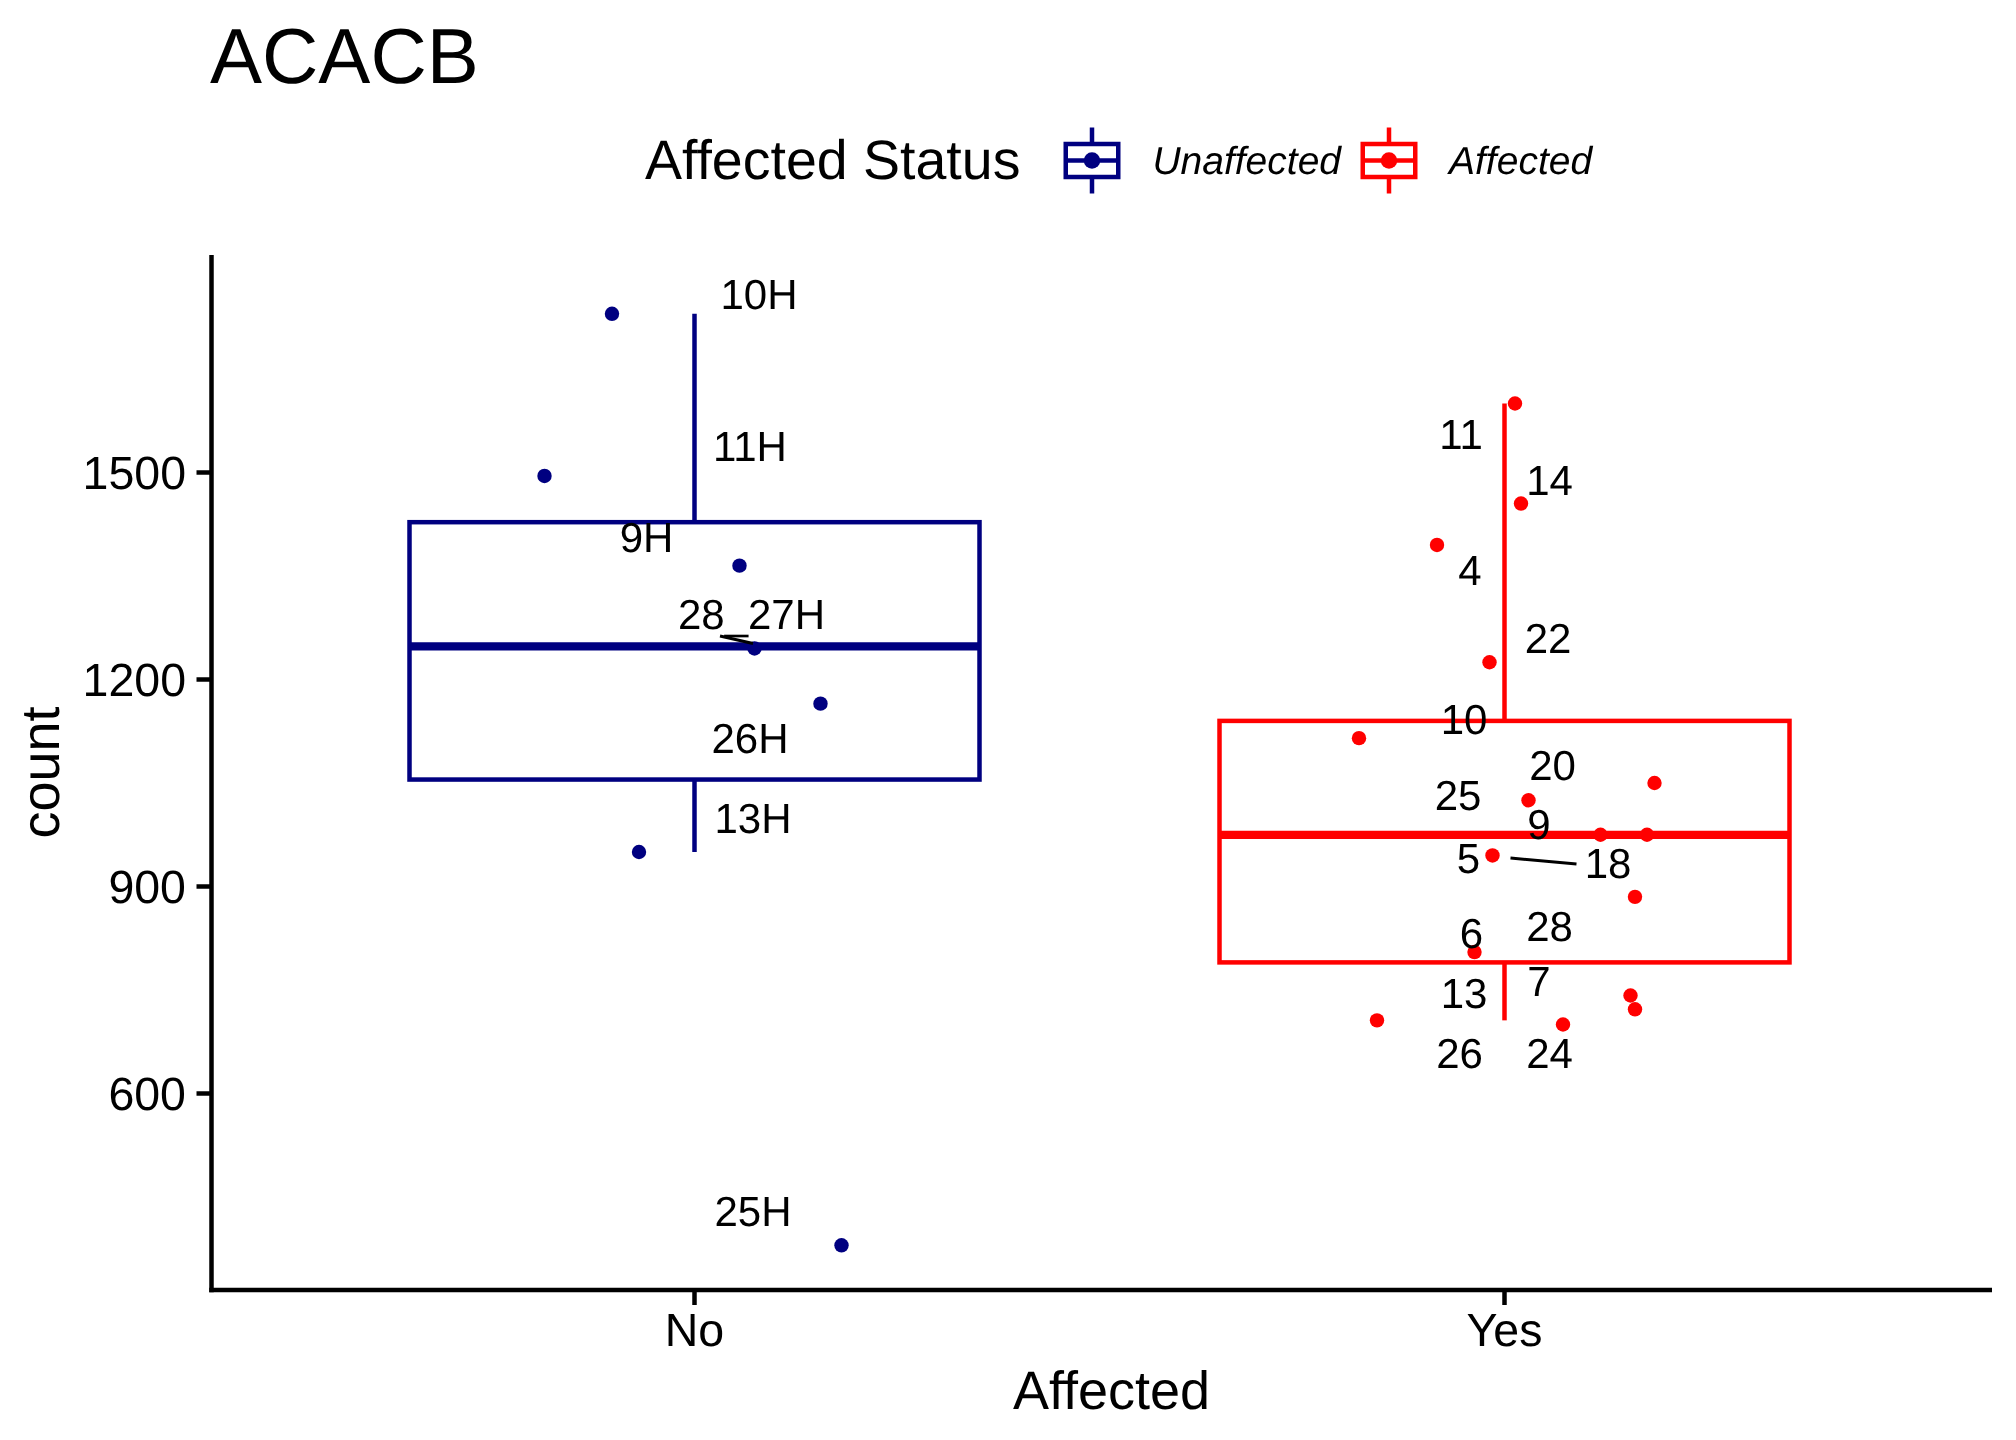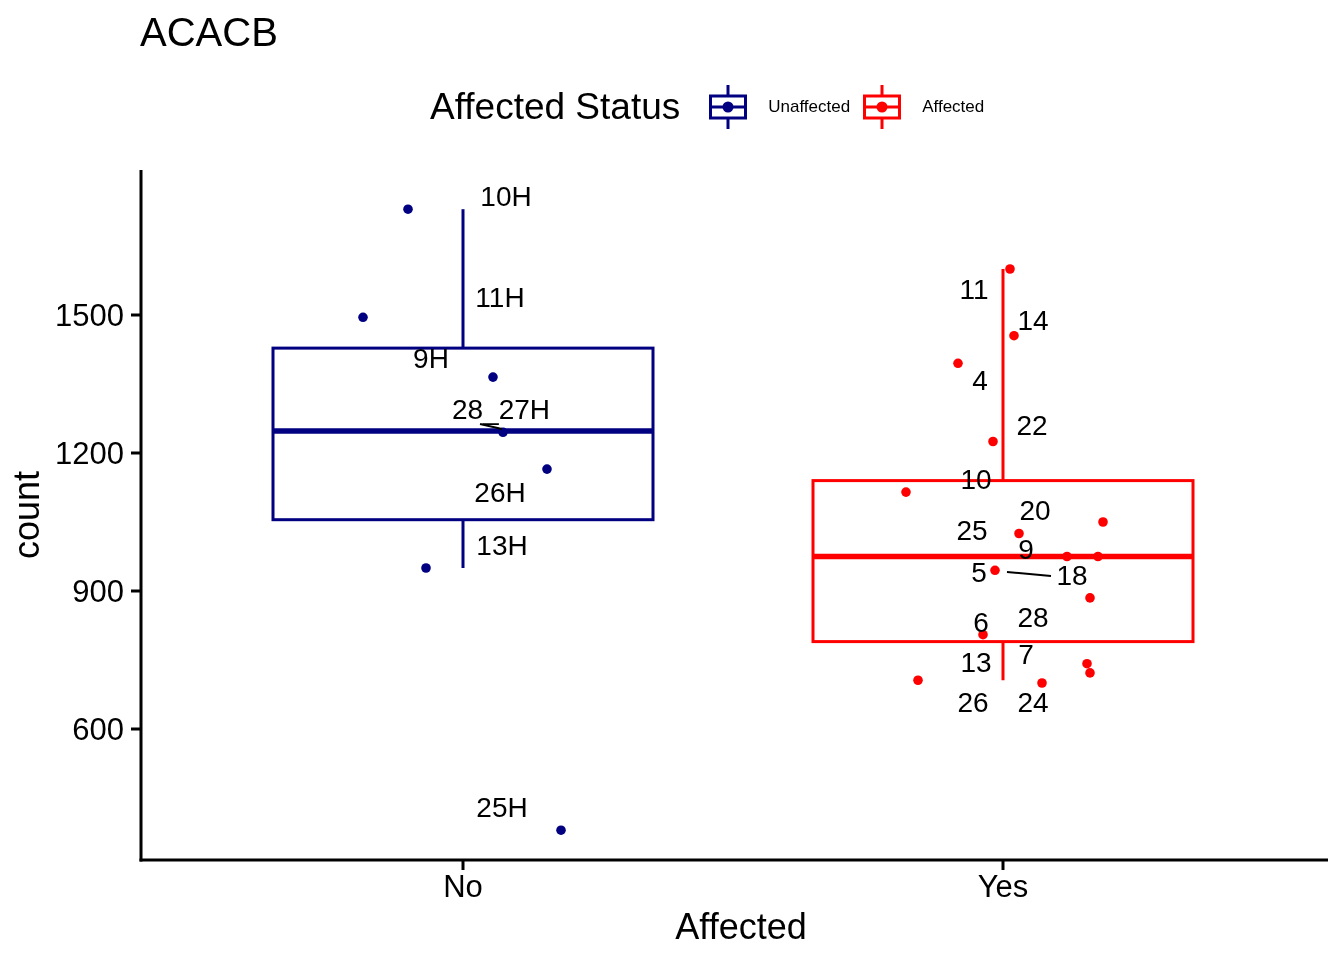--- a/index.html
+++ b/index.html
@@ -1,23 +1,23 @@
 <!DOCTYPE html>
 <html><head>
 <meta charset="utf-8">
 <style>
   html,body{margin:0;padding:0;background:#fff;}
   .root{position:relative;width:1344px;height:960px;background:#fff;overflow:hidden;
         font-family:"Liberation Sans",sans-serif;color:#000;}
-  .title{position:absolute;left:140px;top:10px;font-size:40px;line-height:1.1;}
+  .title{position:absolute;left:140px;top:10px;font-size:52px;line-height:1.1;}
   .legend{position:absolute;left:430px;top:83px;height:48px;display:flex;align-items:center;}
   .legend-title{font-size:37px;margin-right:16px;white-space:nowrap;}
   .legend-item{display:flex;align-items:center;margin-left:12px;}
   .legend-item svg{margin-right:20px;display:block;}
-  .legend-label{font-size:17px;white-space:nowrap;}
+  .legend-label{font-size:26px;white-space:nowrap;font-style:italic;}
   .x-title{position:absolute;left:741px;top:927px;transform:translate(-50%,-50%);font-size:36px;}
   .y-title{position:absolute;left:27px;top:515px;transform:translate(-50%,-50%) rotate(-90deg);
            font-size:36px;white-space:nowrap;}
   #plot{position:absolute;left:0;top:0;}
   #plot text{font-family:"Liberation Sans",sans-serif;fill:#000;}
   #plot .tick-label{font-size:31px;}
   #plot .cat-label{font-size:31px;}
   #plot .point-label{font-size:28px;}
 </style>
 </head>

